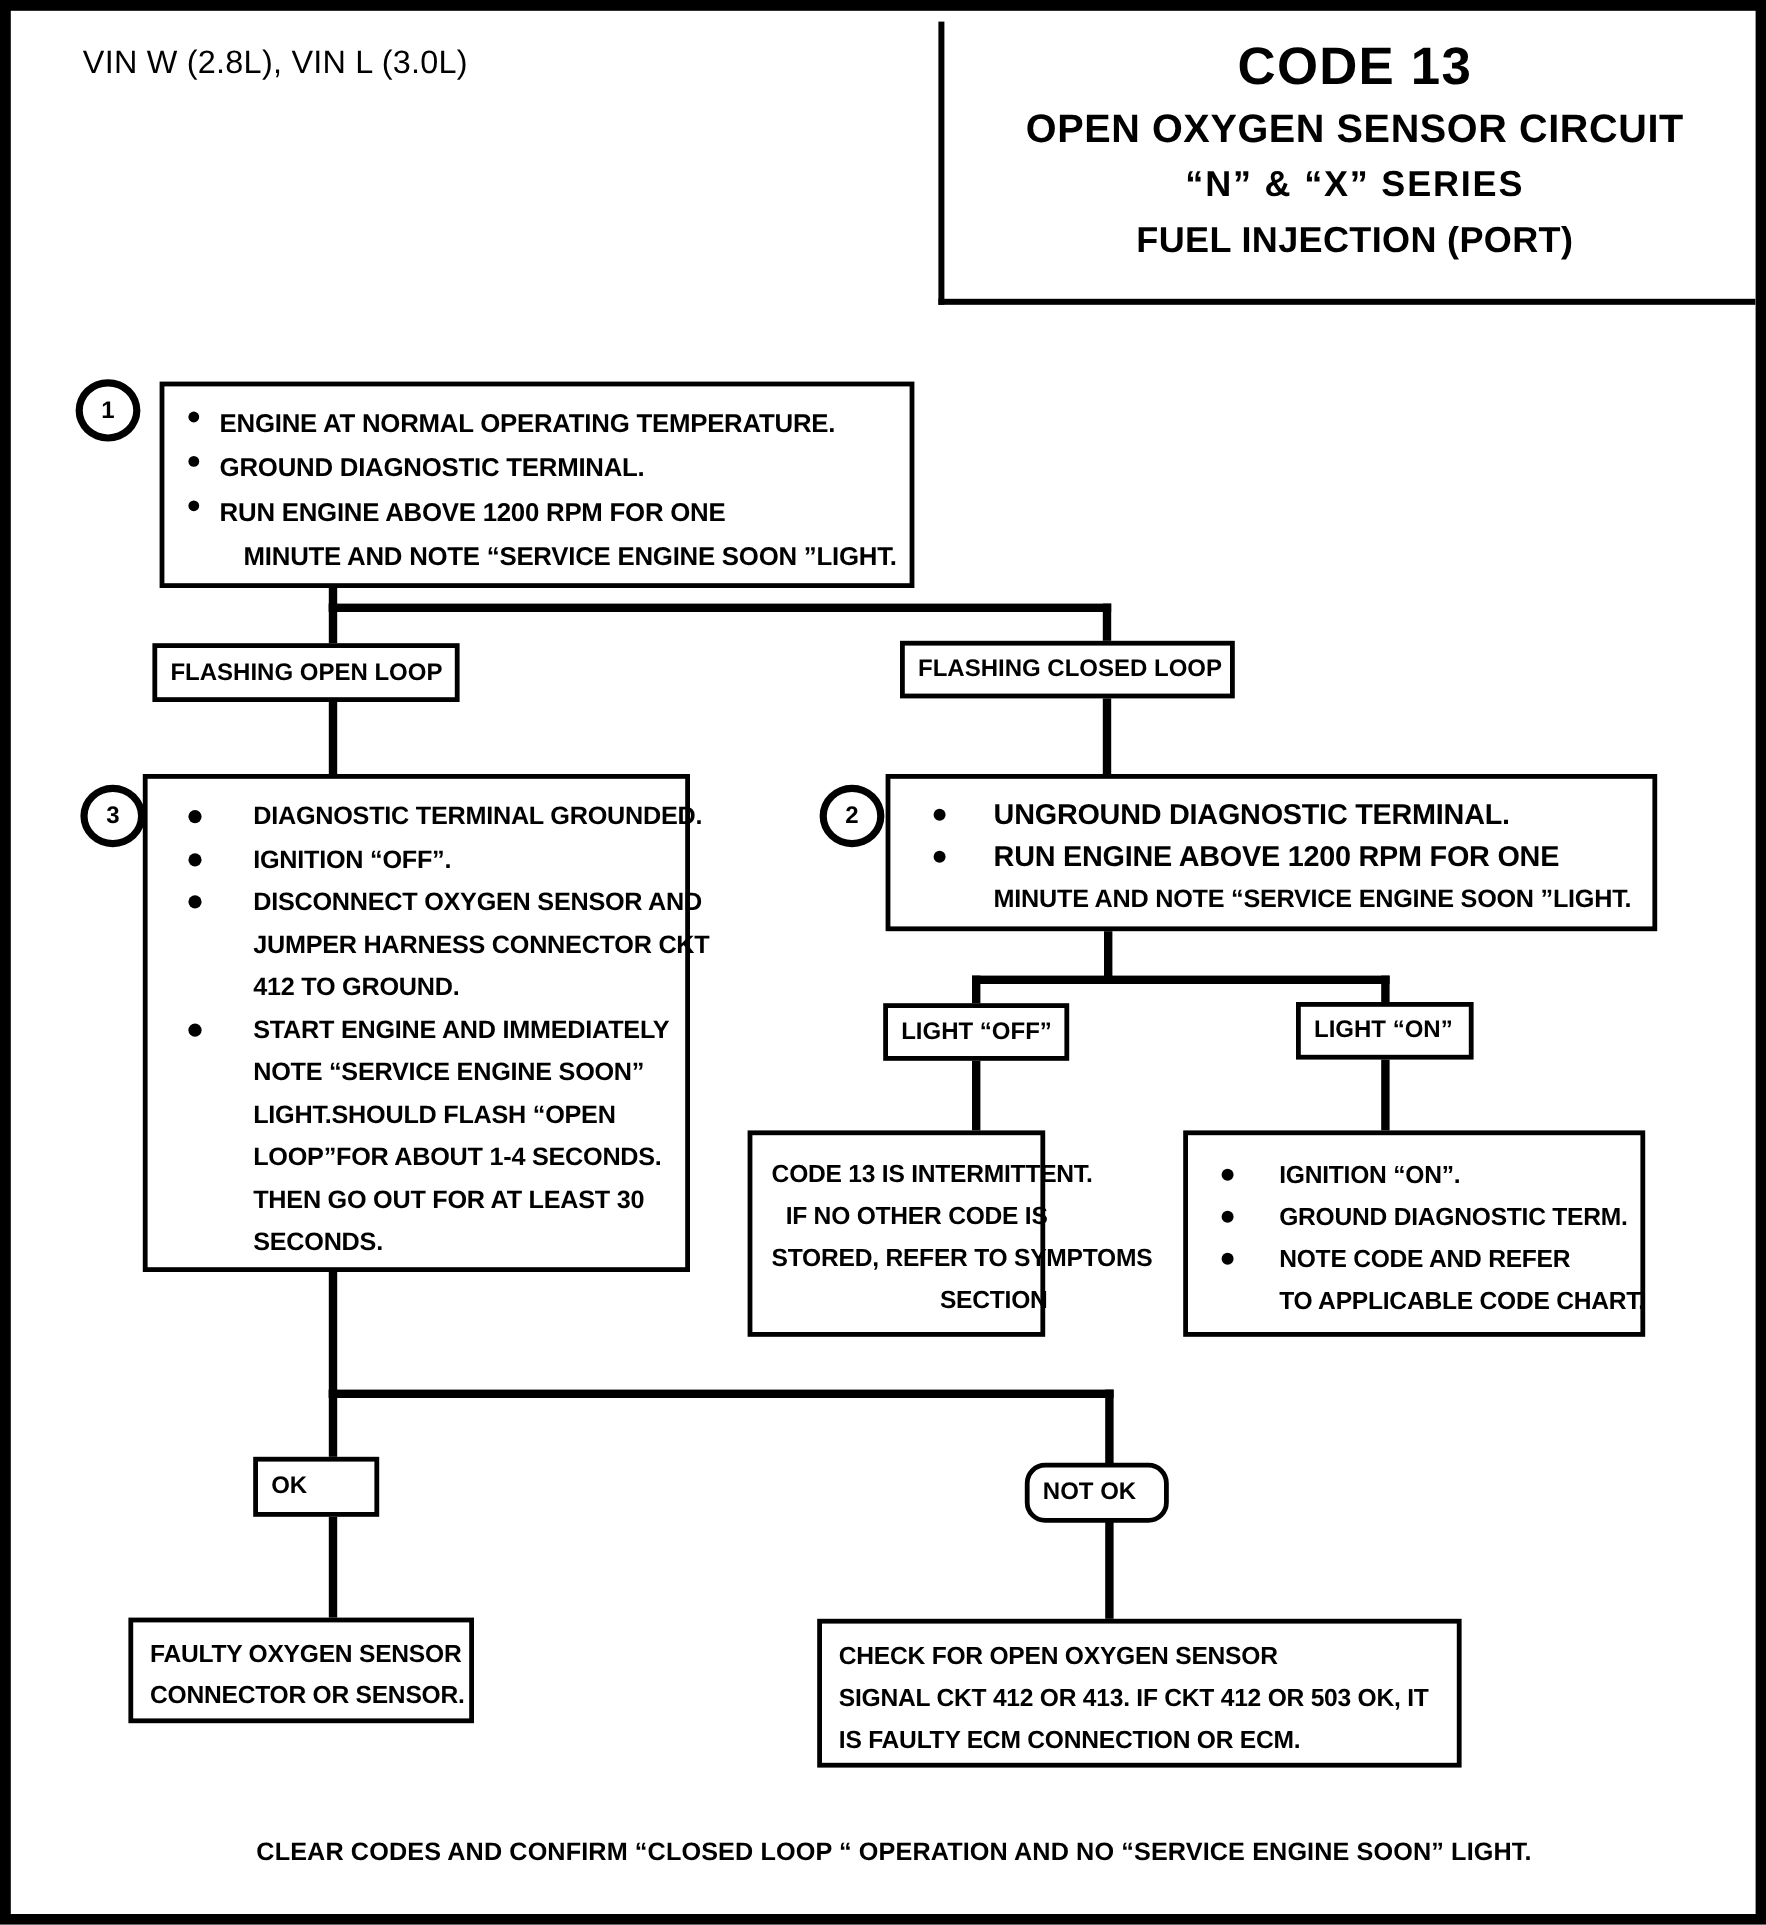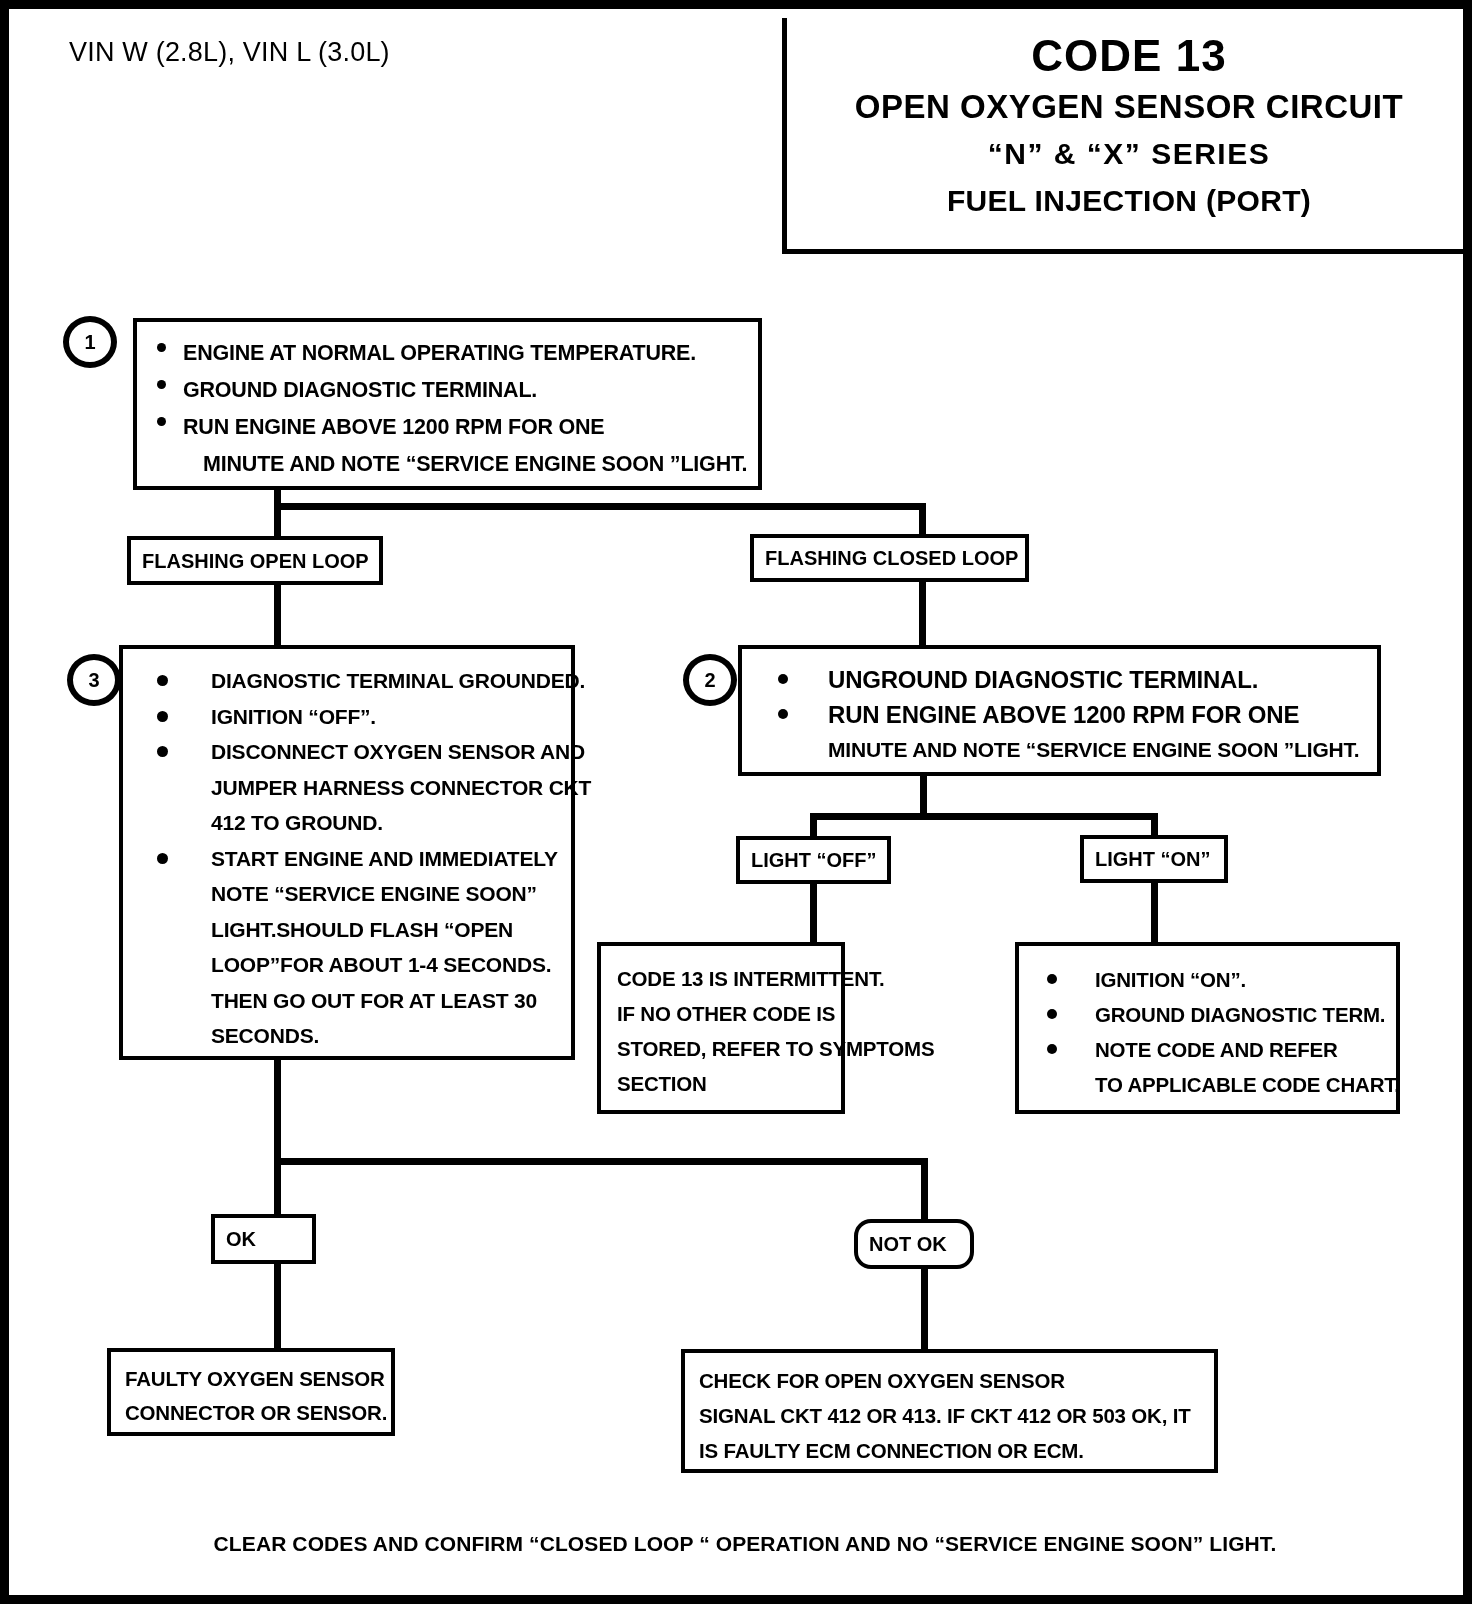--- a/index.html
+++ b/index.html
@@ -107,25 +107,25 @@
 
   #box-step2{left:729px;top:636px;width:643px;height:131px;}
   #step2-list{position:absolute;left:18px;top:13px;width:620px;}
   #step2-list .bullet-row{padding-left:68px;font-size:24px;line-height:35px;}
   #step2-list .dot{left:18px;width:10px;height:10px;top:12px;}
   #step2-list .contline{padding-left:68px;font-size:21px;line-height:35px;}
 
   #box-lightoff{left:727px;top:827px;width:155px;height:48px;}
   #box-lighton{left:1071px;top:826px;width:148px;height:48px;}
 
-  #box-intermittent{left:588px;top:933px;width:248px;height:172px;}
+  #box-intermittent{left:614px;top:933px;width:248px;height:172px;text-align:right;}
   #intermittent-list{position:absolute;left:16px;top:15px;width:230px;}
   #intermittent-list div{font-size:20.5px;line-height:35px;}
 
-  #box-ignitionon{left:1006px;top:933px;width:385px;height:172px;}
+  #box-ignitionon{left:977px;top:933px;width:385px;height:172px;}
   #ignition-list{position:absolute;left:14px;top:16px;width:365px;}
   #ignition-list .bullet-row{padding-left:62px;font-size:20.5px;line-height:35px;}
   #ignition-list .dot{left:14px;width:10px;height:10px;top:12px;}
   #ignition-list .contline{padding-left:62px;font-size:20.5px;line-height:35px;}
 
   #box-ok{left:202px;top:1205px;width:105px;height:50px;}
   #box-notok{left:845px;top:1210px;width:120px;height:50px;border-radius:17px;}
 
   #box-faulty{left:98px;top:1339px;width:288px;height:88px;}
   #faulty-list{position:absolute;left:14px;top:10px;width:270px;}

